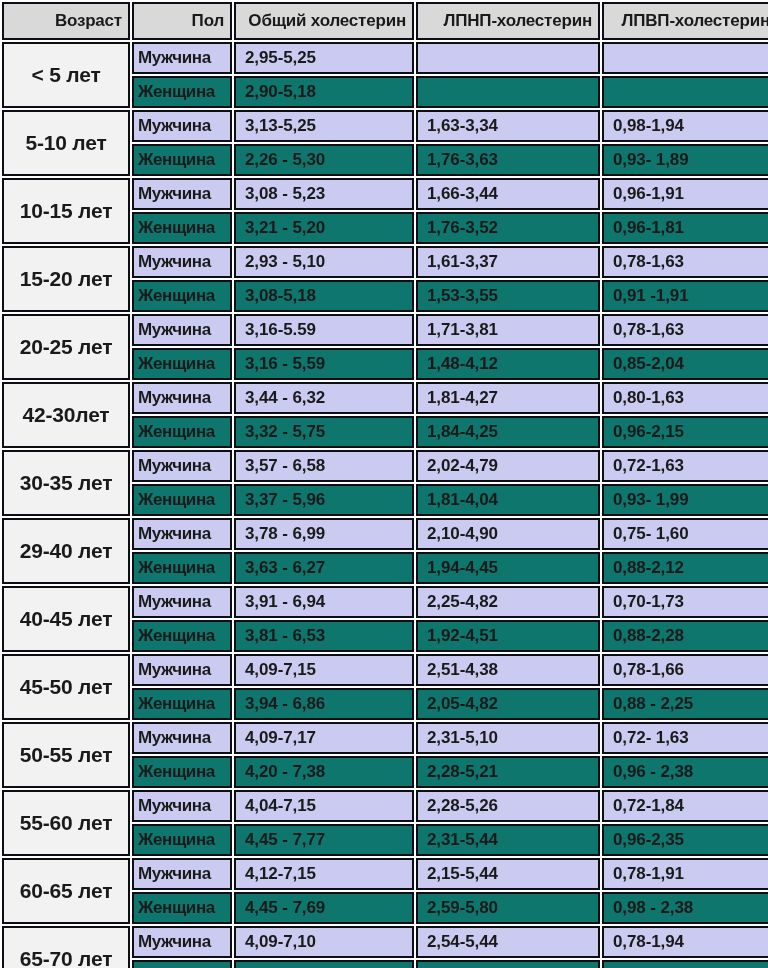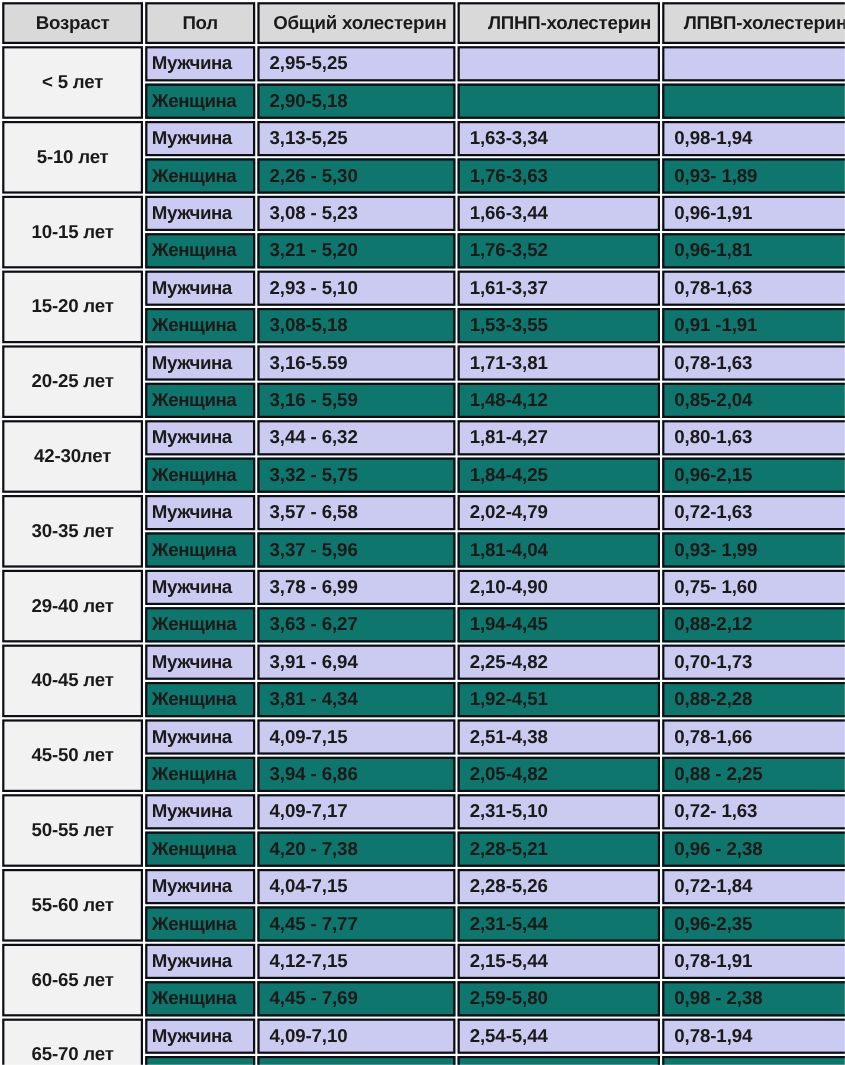--- a/index.html
+++ b/index.html
@@ -38,37 +38,37 @@
     color: #1a1a1a;
     vertical-align: middle;
     white-space: nowrap;
     overflow: hidden;
     line-height: 1.1;
   }
 
   
   thead th {
     background: #d9d9d9;
-    text-align: center;
+    text-align: right;
     height: 34px;
     font-size: 17px;
     letter-spacing: -0.2px;
   }
   thead th.h-total,
   thead th.h-ldl,
   thead th.h-hdl {
     text-align: right;
     padding-left: 8px;
   }
 
   
   td.age-cell {
     background: #f2f2f2;
     text-align: center;
-    font-size: 17px;
+    font-size: 21px;
     letter-spacing: -0.2px;
   }
 
   
   tr.male  td.sex-cell,
   tr.male  td.val-cell  { background: #cbcbf2; }
   tr.female td.sex-cell,
   tr.female td.val-cell { background: #0f766e; }
 
   td.sex-cell {
@@ -214,21 +214,21 @@
       </tr>
       <tr class="male">
         <td class="age-cell" rowspan="2">40-45 лет</td>
         <td class="sex-cell">Мужчина</td>
         <td class="val-cell">3,91 - 6,94</td>
         <td class="val-cell">2,25-4,82</td>
         <td class="val-cell">0,70-1,73</td>
       </tr>
       <tr class="female">
         <td class="sex-cell">Женщина</td>
-        <td class="val-cell">3,81 - 4,34</td>
+        <td class="val-cell">3,81 - 6,53</td>
         <td class="val-cell">1,92-4,51</td>
         <td class="val-cell">0,88-2,28</td>
       </tr>
       <tr class="male">
         <td class="age-cell" rowspan="2">45-50 лет</td>
         <td class="sex-cell">Мужчина</td>
         <td class="val-cell">4,09-7,15</td>
         <td class="val-cell">2,51-4,38</td>
         <td class="val-cell">0,78-1,66</td>
       </tr>

